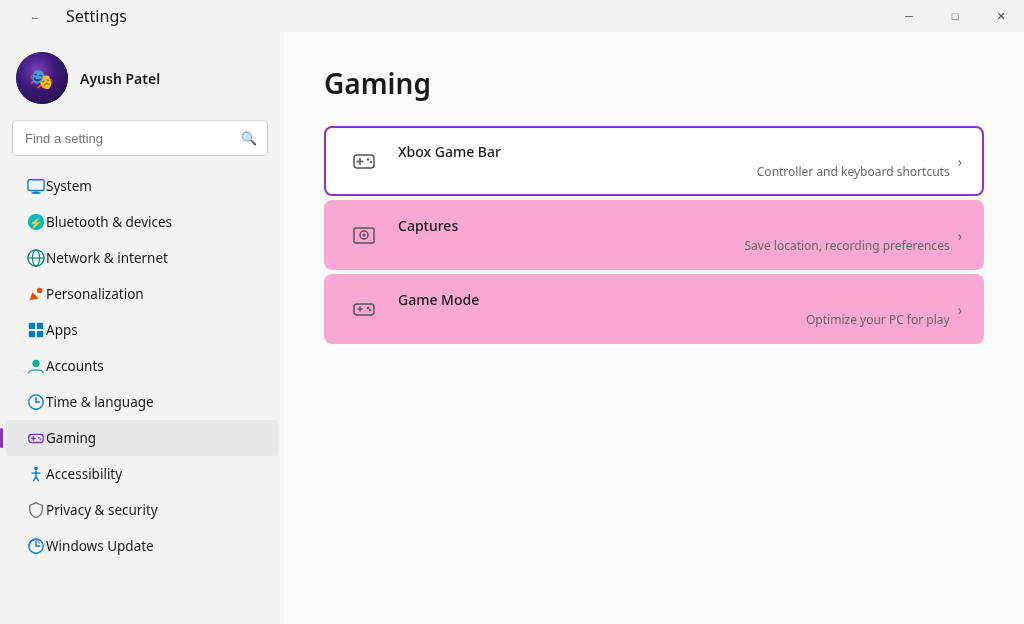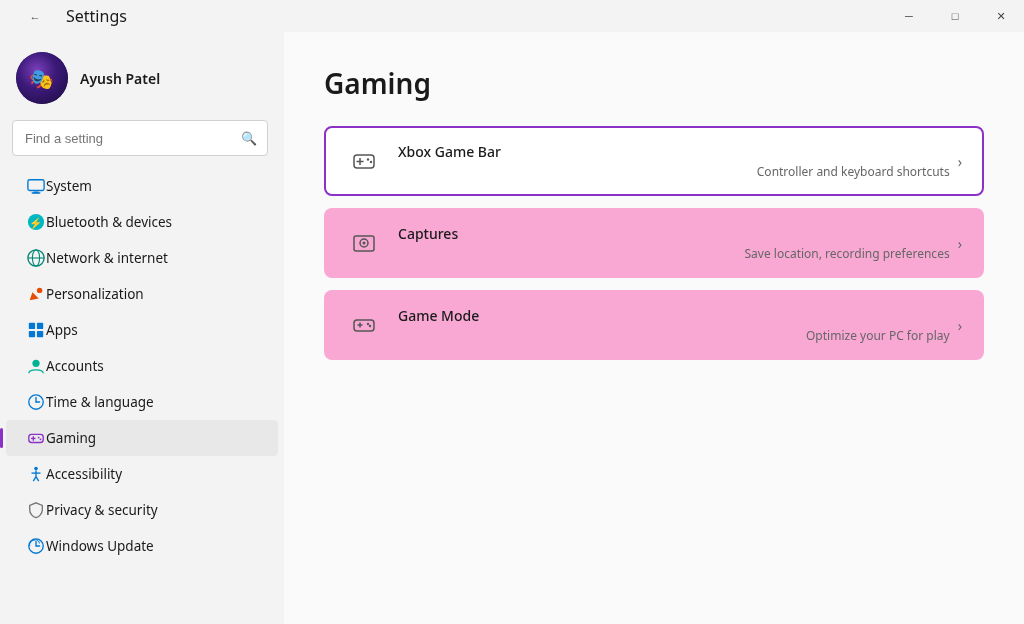--- a/index.html
+++ b/index.html
@@ -176,21 +176,21 @@
     .page-title {
       font-size: 28px;
       font-weight: 600;
       color: #1a1a1a;
       margin-bottom: 24px;
     }
 
     .settings-list {
       display: flex;
       flex-direction: column;
-      gap: 12px;
+      gap: 4px;
     }
 
     .settings-item {
       display: flex;
       align-items: center;
       background: #f9a8d4;
       border-radius: 8px;
       padding: 14px 20px;
       cursor: pointer;
       border: 2px solid transparent;

